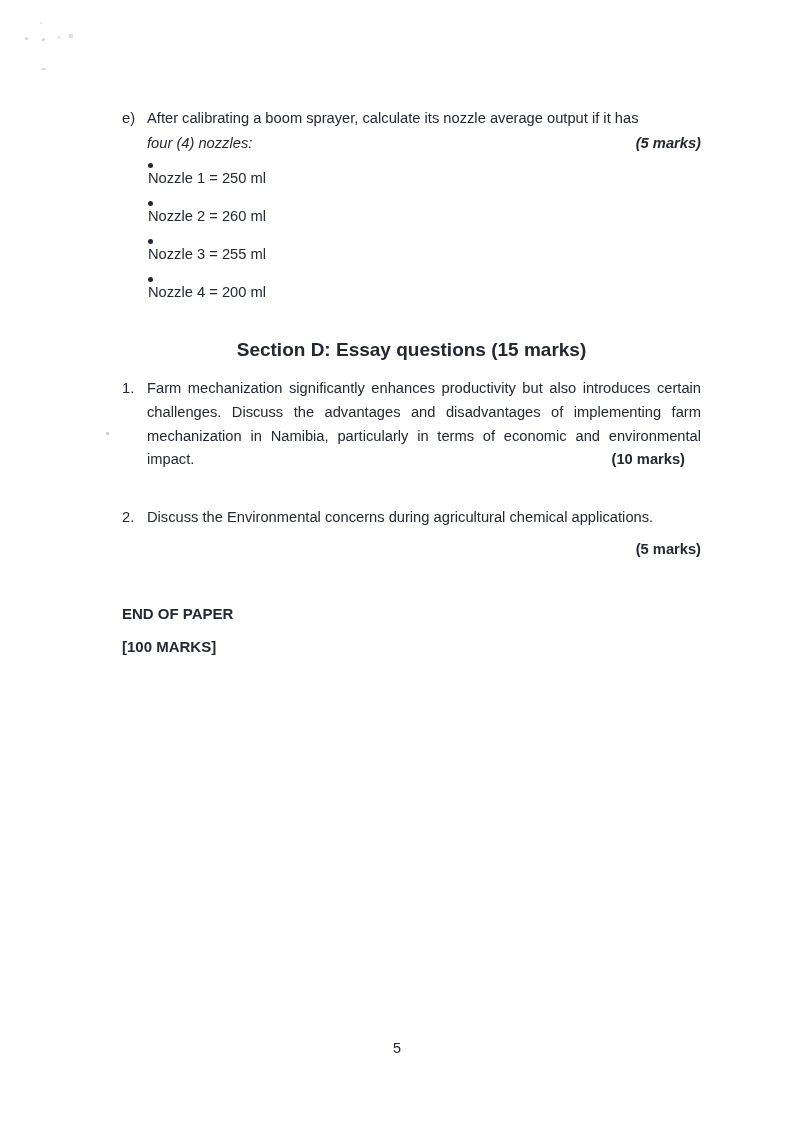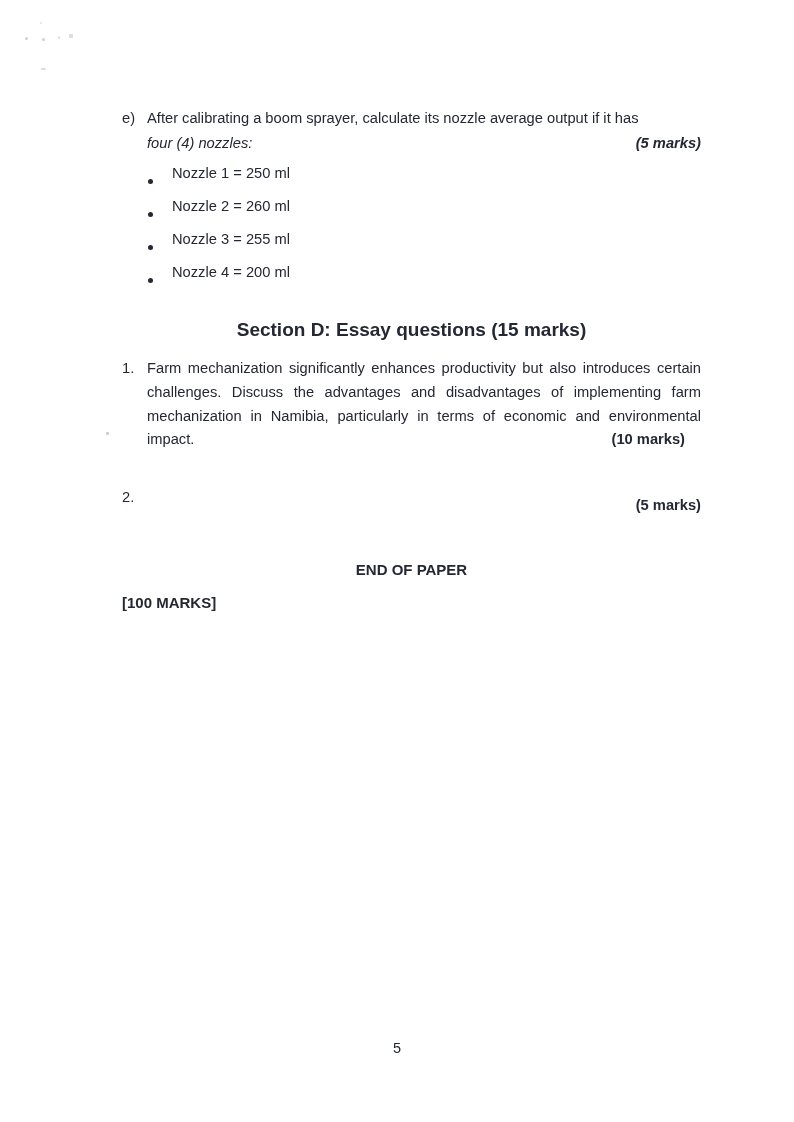--- a/index.html
+++ b/index.html
@@ -20,23 +20,24 @@
   .qe { display: flex; line-height: 25px; }
   .qe-label { width: 25px; flex-shrink: 0; }
   .qe-body { flex: 1; }
   .qe-line2 { display: flex; justify-content: space-between; font-style: italic; }
   .bold { font-weight: bold; }
 
   
   .nozzles { list-style: none; margin-top: 7px; padding-left: 26px; }
   .nozzles li {
     display: flex;
-    align-items: flex-end;
+    align-items: flex-start;
     line-height: 21px;
     margin-bottom: 12px;
+    flex-direction: column;
   }
   .bullet-dot {
     width: 5px; height: 5px;
     background: #242833;
     border-radius: 50%;
     flex-shrink: 0;
     margin-right: 19px;
   }
 
   
@@ -67,21 +68,21 @@
   }
   .q2-marks {
     text-align: right;
     font-weight: bold;
     margin-top: 7px;
     line-height: 24px;
   }
 
   
   .end-paper {
-    text-align: center;
+    text-align: left;
     font-weight: bold;
     font-size: 15px;
     margin-top: 44px;
     line-height: 18px;
   }
   .total-marks {
     text-align: left;
     font-weight: bold;
     font-size: 15px;
     margin-top: 15px;
@@ -163,20 +164,21 @@
       <span class="q-num">1.</span>
       <div class="q-body justified">
         <span>Farm mechanization significantly enhances productivity but also introduces certain challenges. Discuss the advantages and disadvantages of implementing farm mechanization in Namibia, particularly in terms of economic and environmental impact.</span>
         <span class="q-marks-inline">(10 marks)</span>
       </div>
     </div>
 
     <div class="essay-q2">
       <span class="q-num">2.</span>
       <div class="q-body">
+        <div>Discuss the Environmental concerns during agricultural chemical applications.</div>
         <div class="q2-marks">(5 marks)</div>
       </div>
     </div>
 
     <div class="end-paper">END OF PAPER</div>
     <div class="total-marks">[100 MARKS]</div>
 
   </div>
 
   <div class="page-number">5</div>

